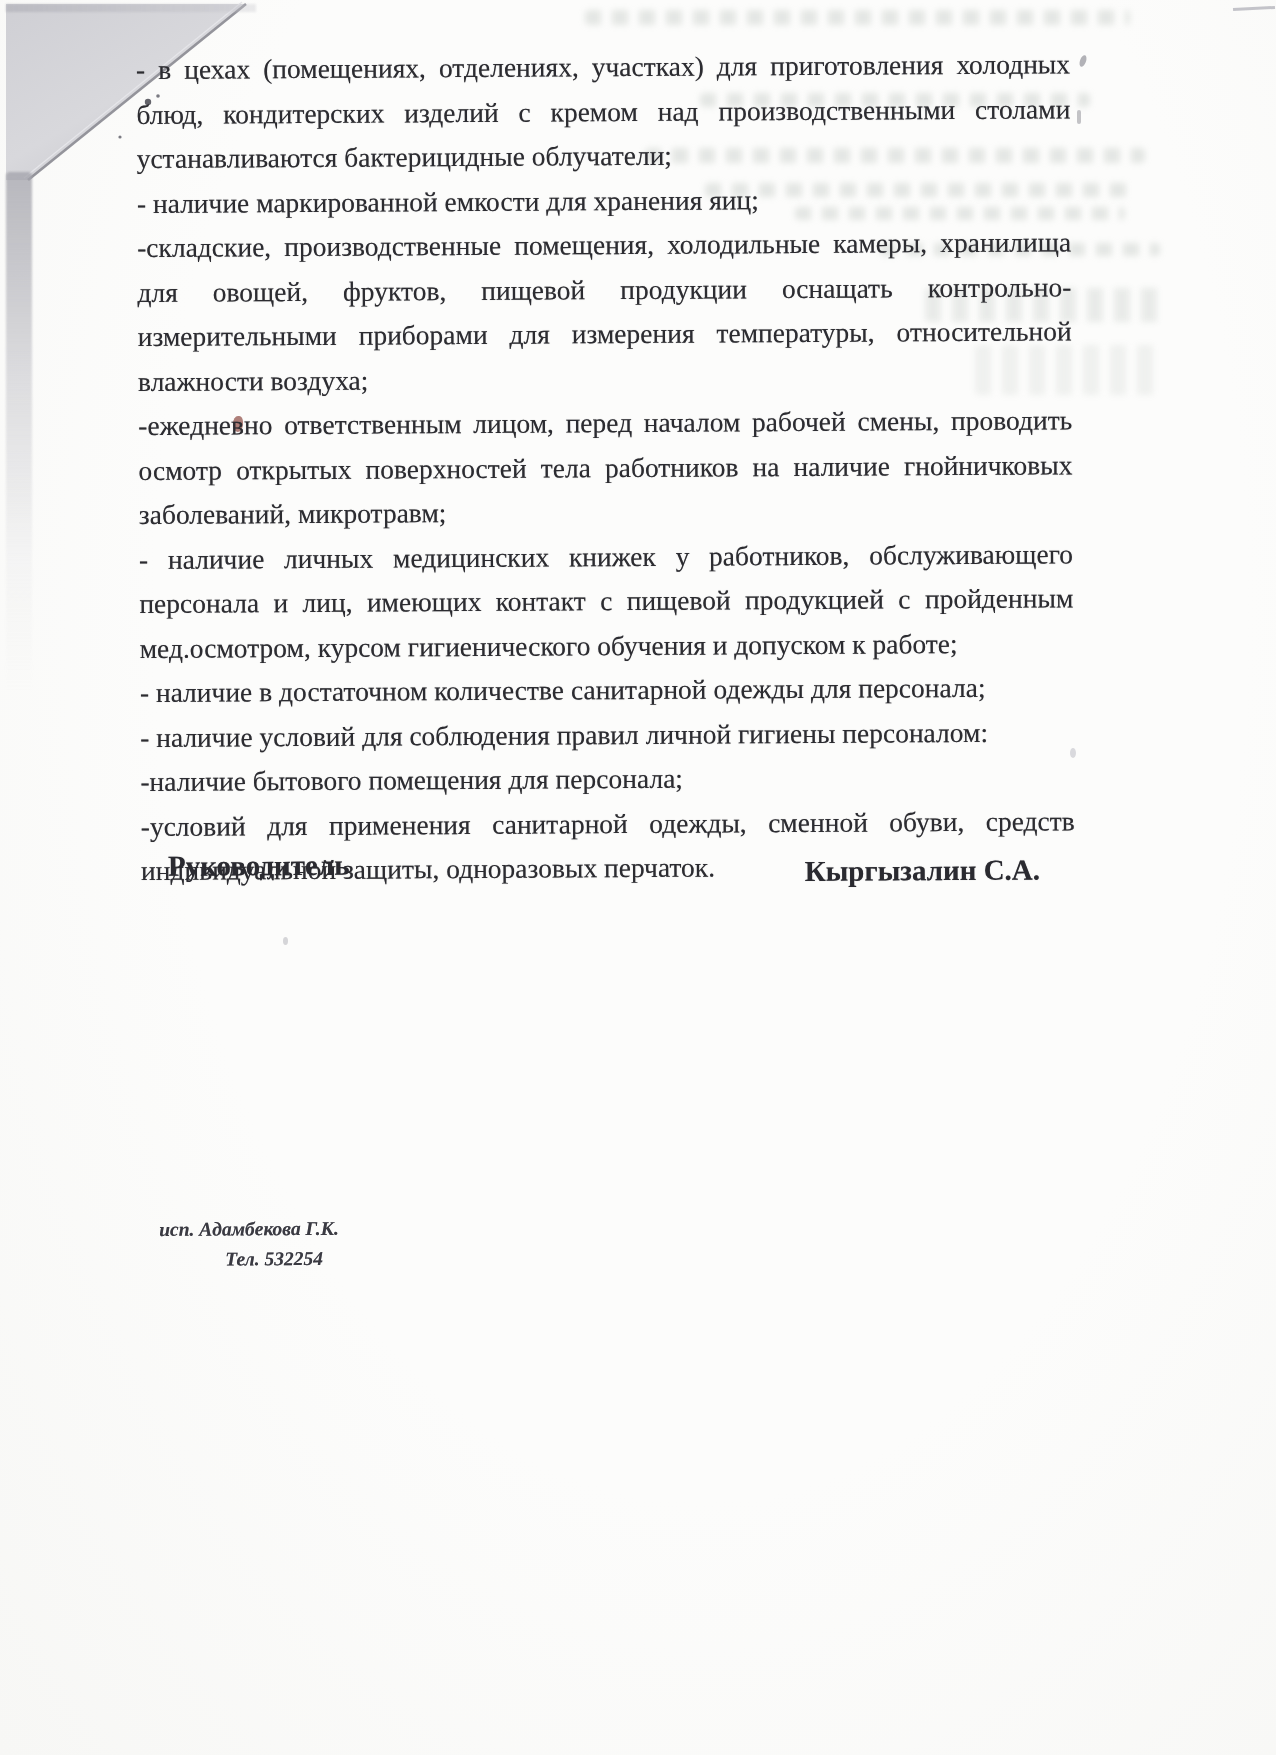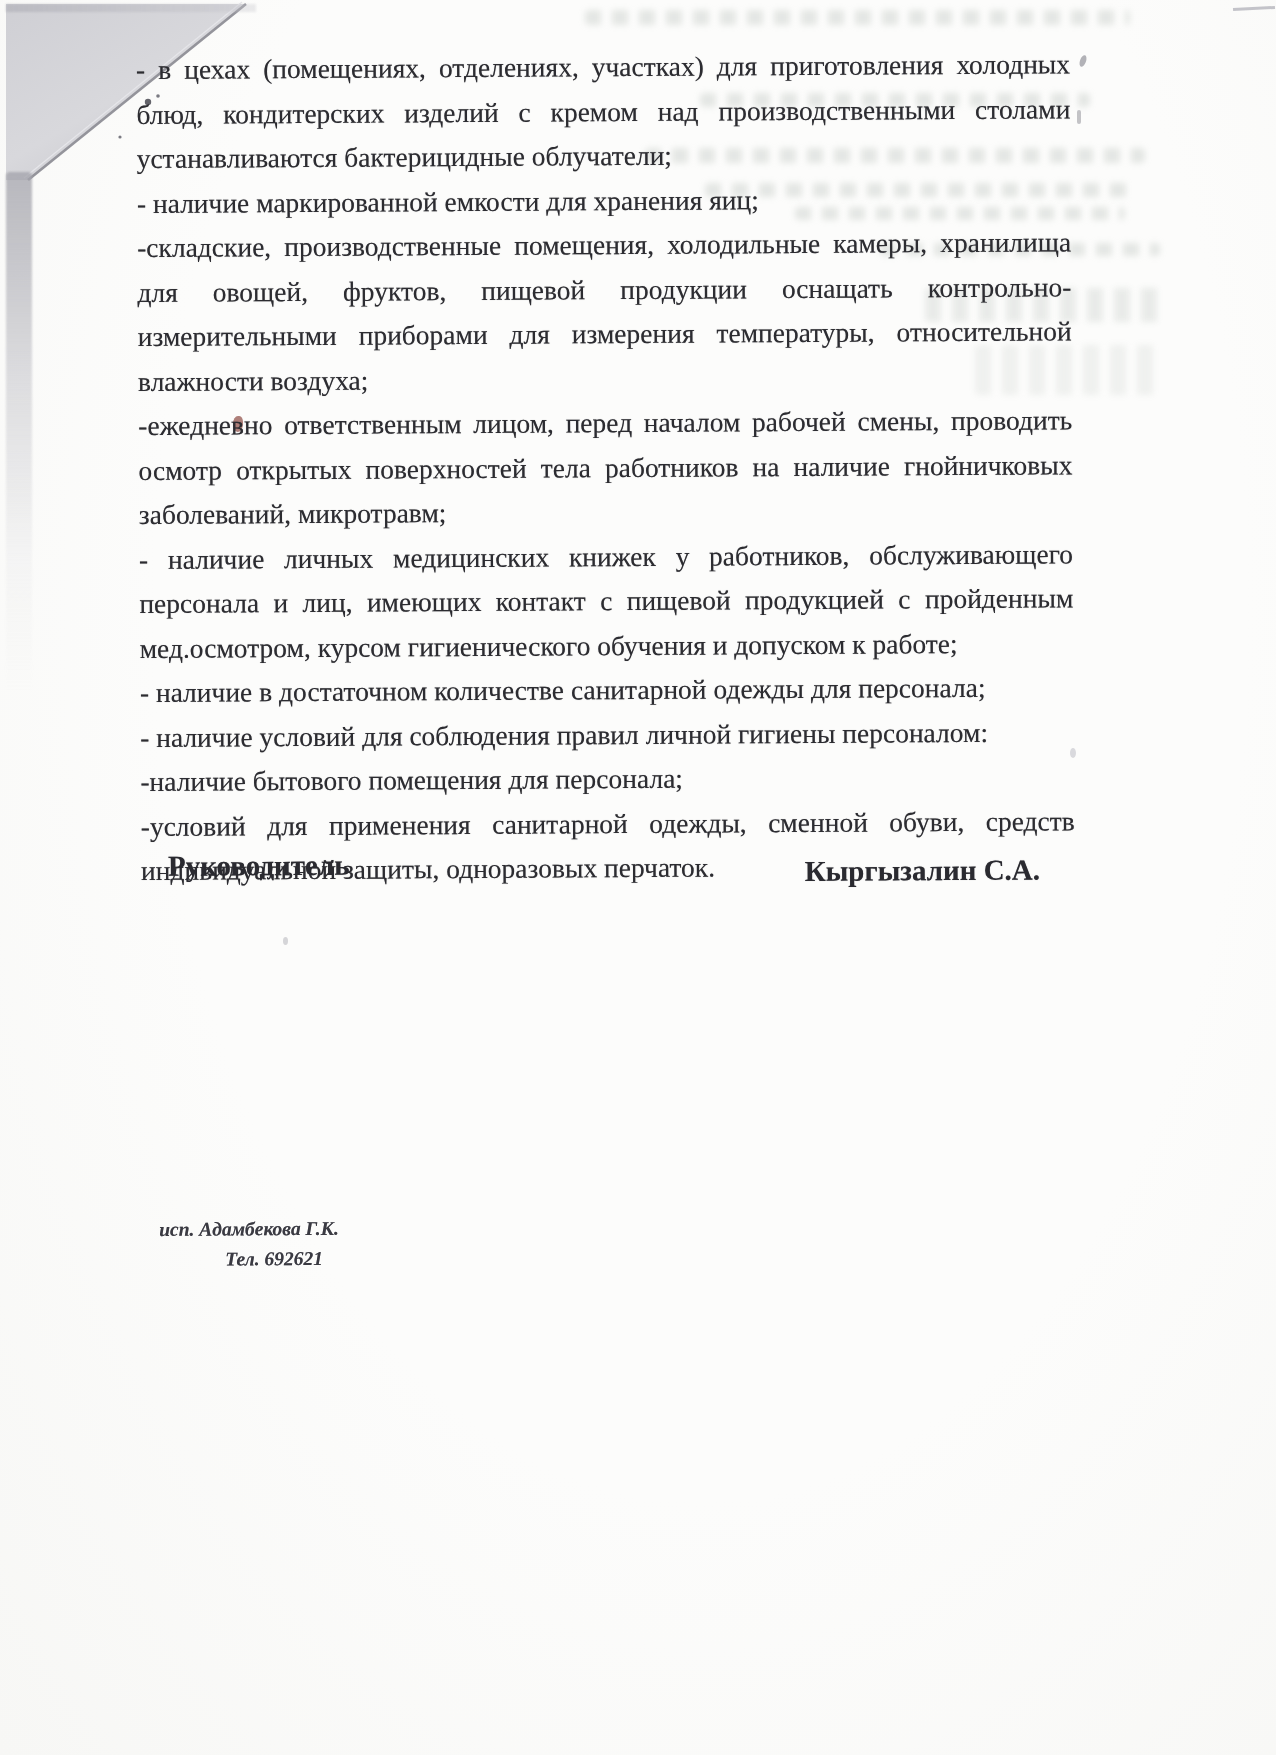--- a/index.html
+++ b/index.html
@@ -132,17 +132,17 @@
       <p>-условий для применения санитарной одежды, сменной обуви, средств индивидуальной защиты, одноразовых перчаток.</p>
     </div>
 
     <div class="sigrow">
       <span class="sig-role">Руководитель</span>
       <span class="sig-name">Кыргызалин С.А.</span>
     </div>
 
     <div class="executor">
       <div>исп. Адамбекова Г.К.</div>
-      <div class="tel">Тел. 692621</div>
+      <div class="tel">Тел. 532254</div>
     </div>
   </div>
 
 </div>
 
 </body></html>

